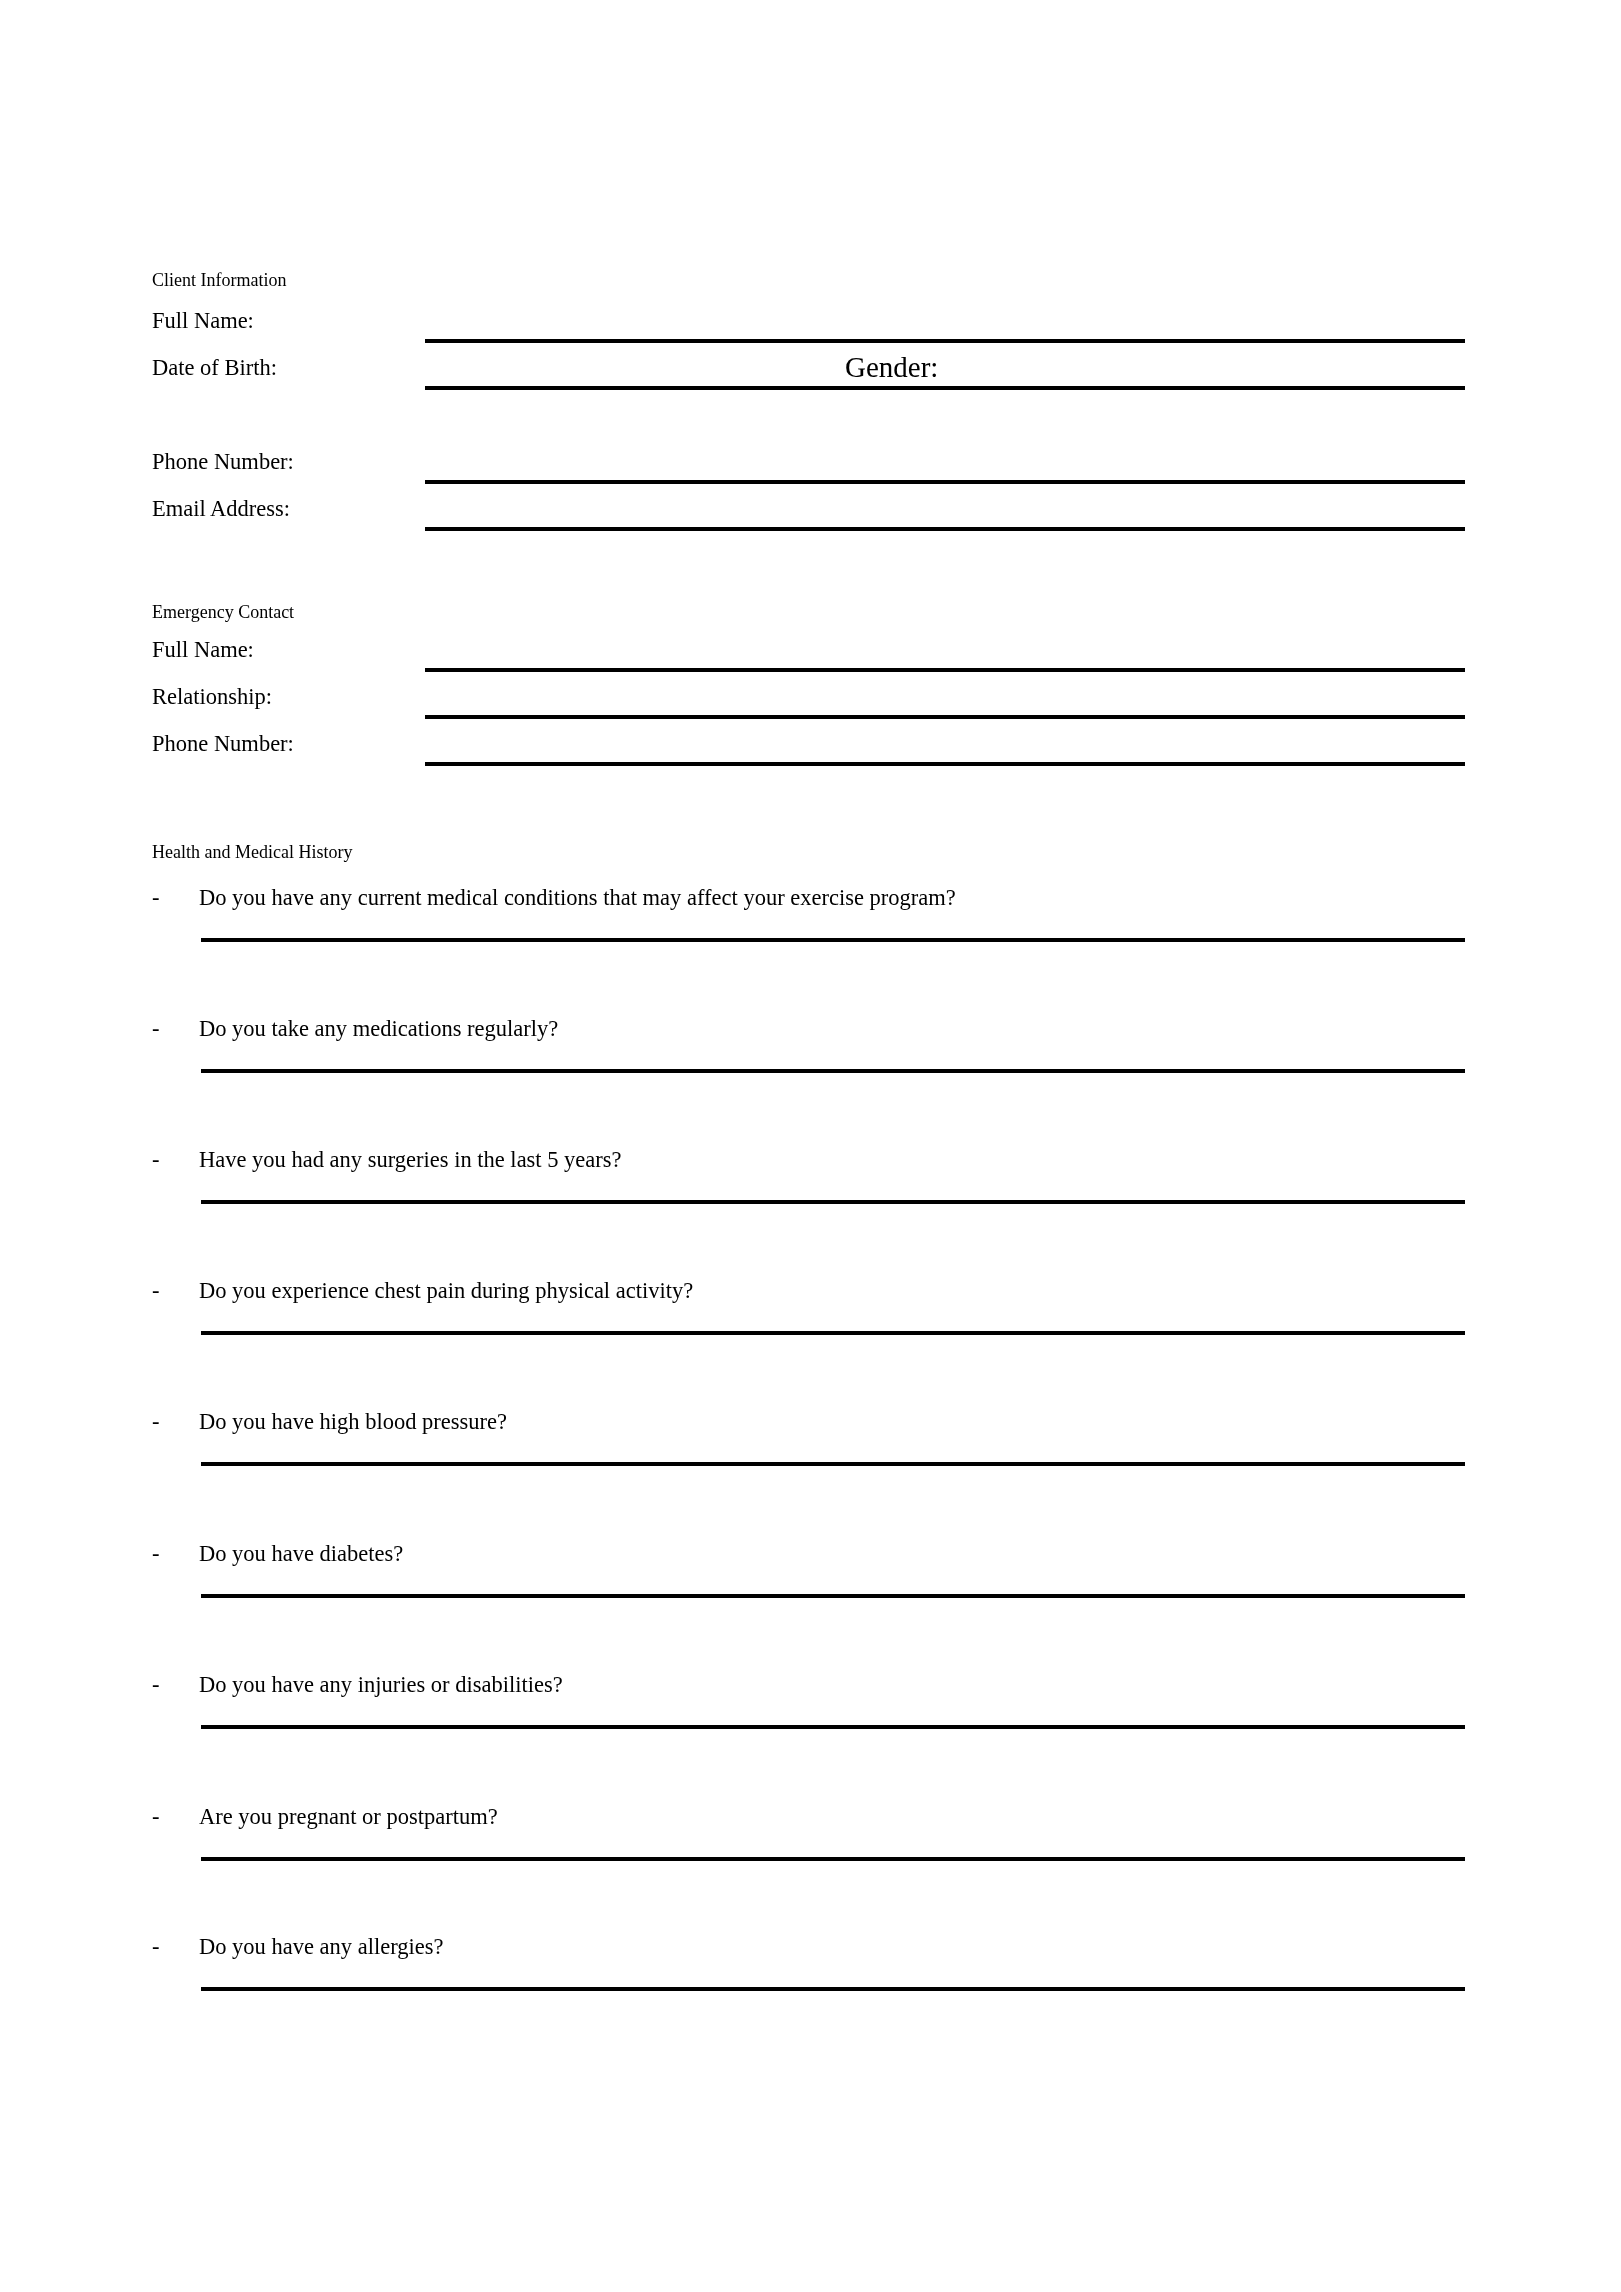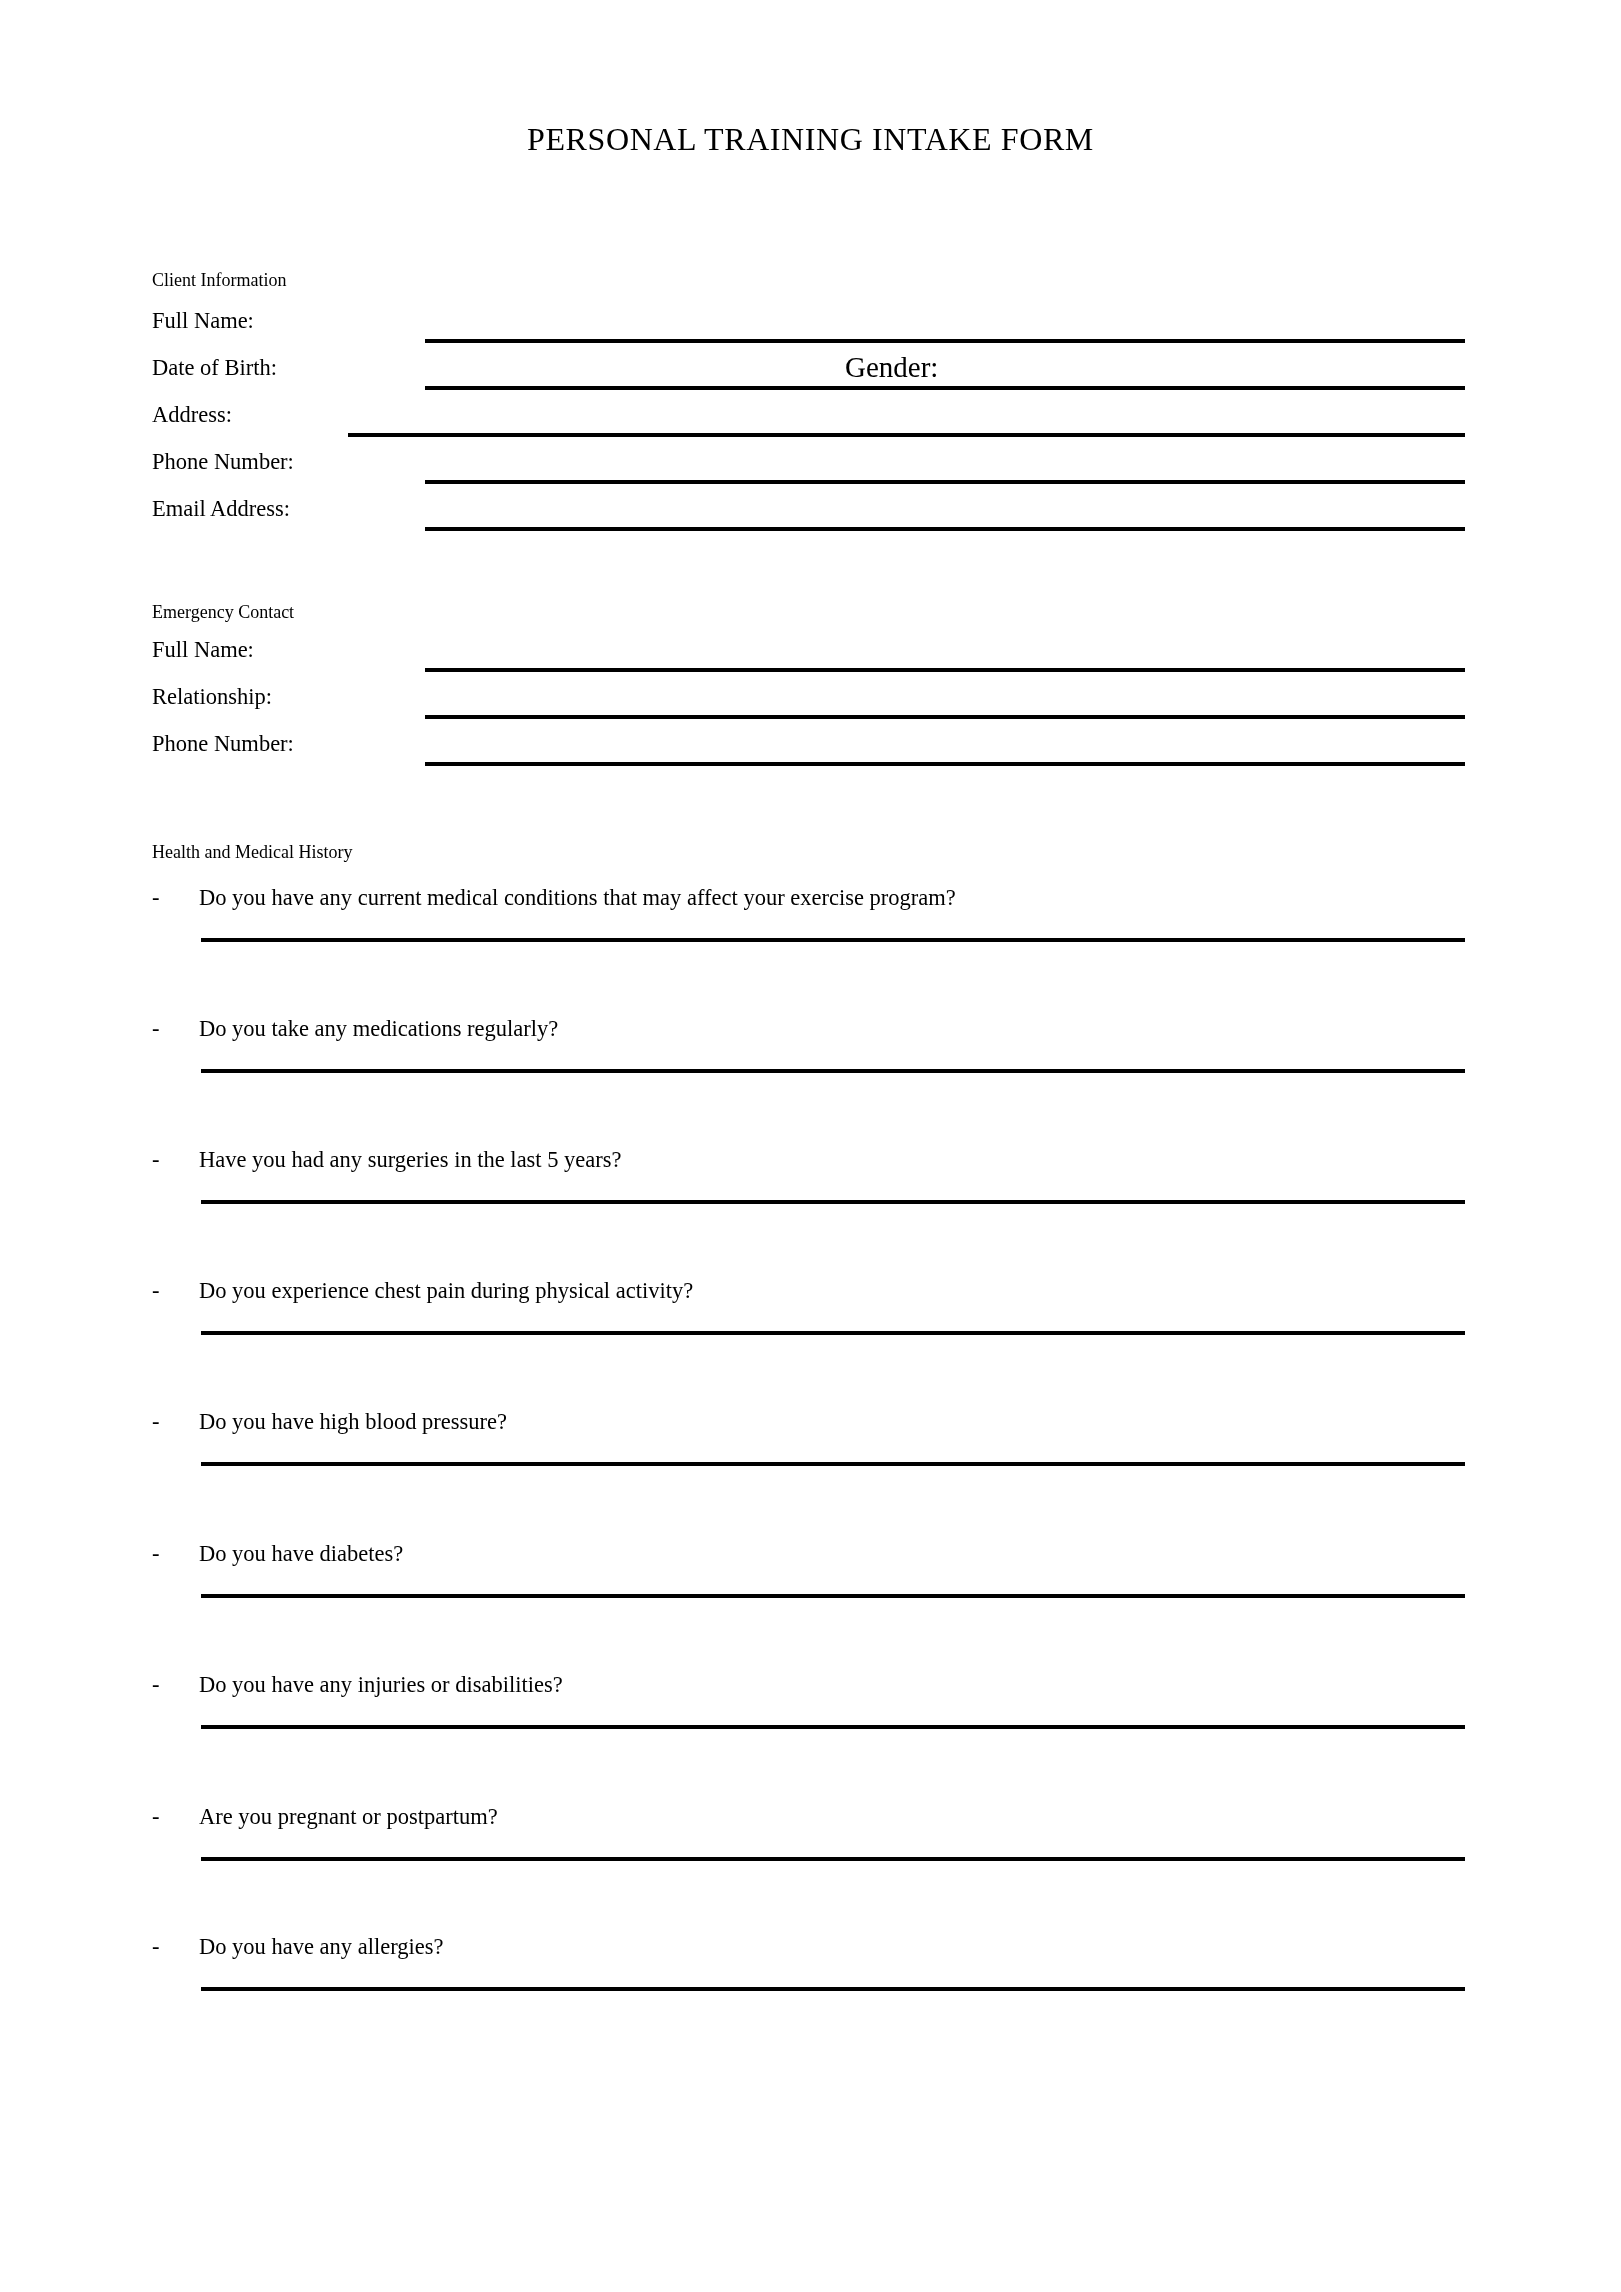--- a/index.html
+++ b/index.html
@@ -97,39 +97,34 @@
     top: 55px;
     height: 3.9px;
     background: #000000;
   }
 </style>
 </head>
 <body>
 
 <div class="page">
 
-  <div class="doc-title">PERSONAL TRAINING INTAKE FORM</div>
 
   <div class="section-heading" style="top:267px;">Client Information</div>
 
   <div class="field-row" style="top:306px;">
     <span class="field-label">Full Name:</span>
     <span class="field-rule" style="left:425px;width:1040px;"></span>
   </div>
 
   <div class="field-row" style="top:353px;">
     <span class="field-label">Date of Birth:</span>
     <span class="inline-note" style="left:845px;">Gender:</span>
     <span class="field-rule" style="left:425px;width:1040px;"></span>
   </div>
 
-  <div class="field-row" style="top:400px;">
-    <span class="field-label">Address:</span>
-    <span class="field-rule" style="left:348px;width:1117px;"></span>
-  </div>
 
   <div class="field-row" style="top:447px;">
     <span class="field-label">Phone Number:</span>
     <span class="field-rule" style="left:425px;width:1040px;"></span>
   </div>
 
   <div class="field-row" style="top:494px;">
     <span class="field-label">Email Address:</span>
     <span class="field-rule" style="left:425px;width:1040px;"></span>
   </div>

